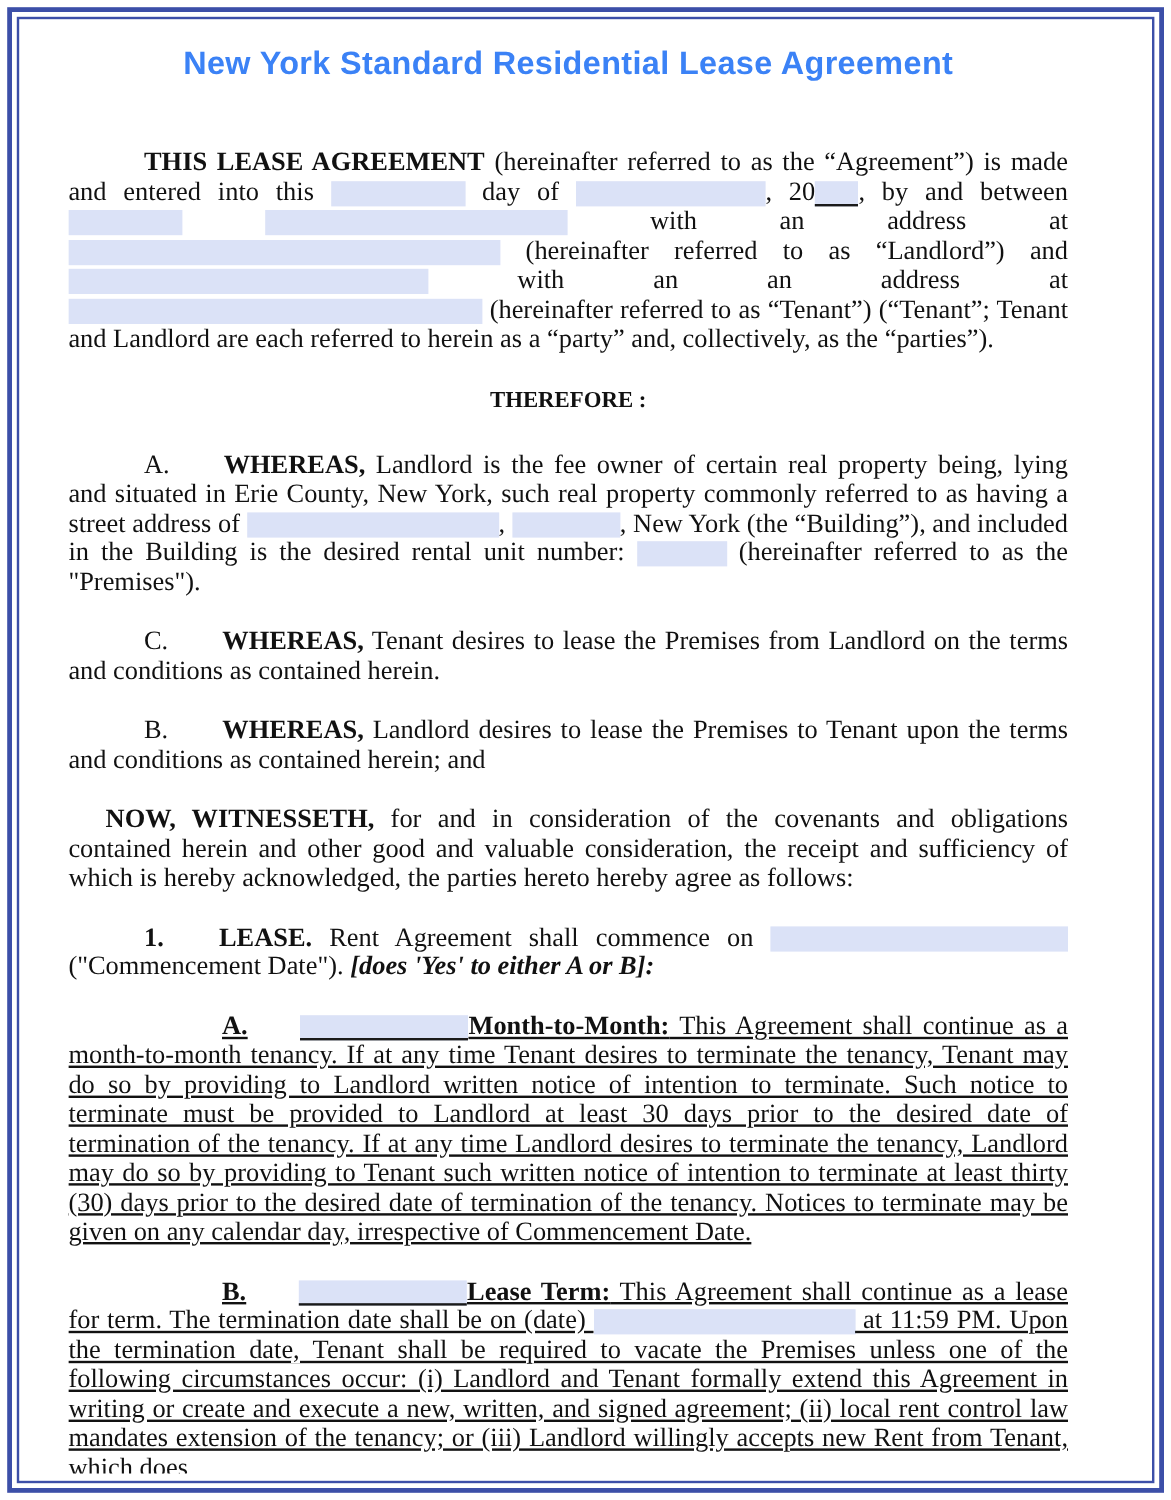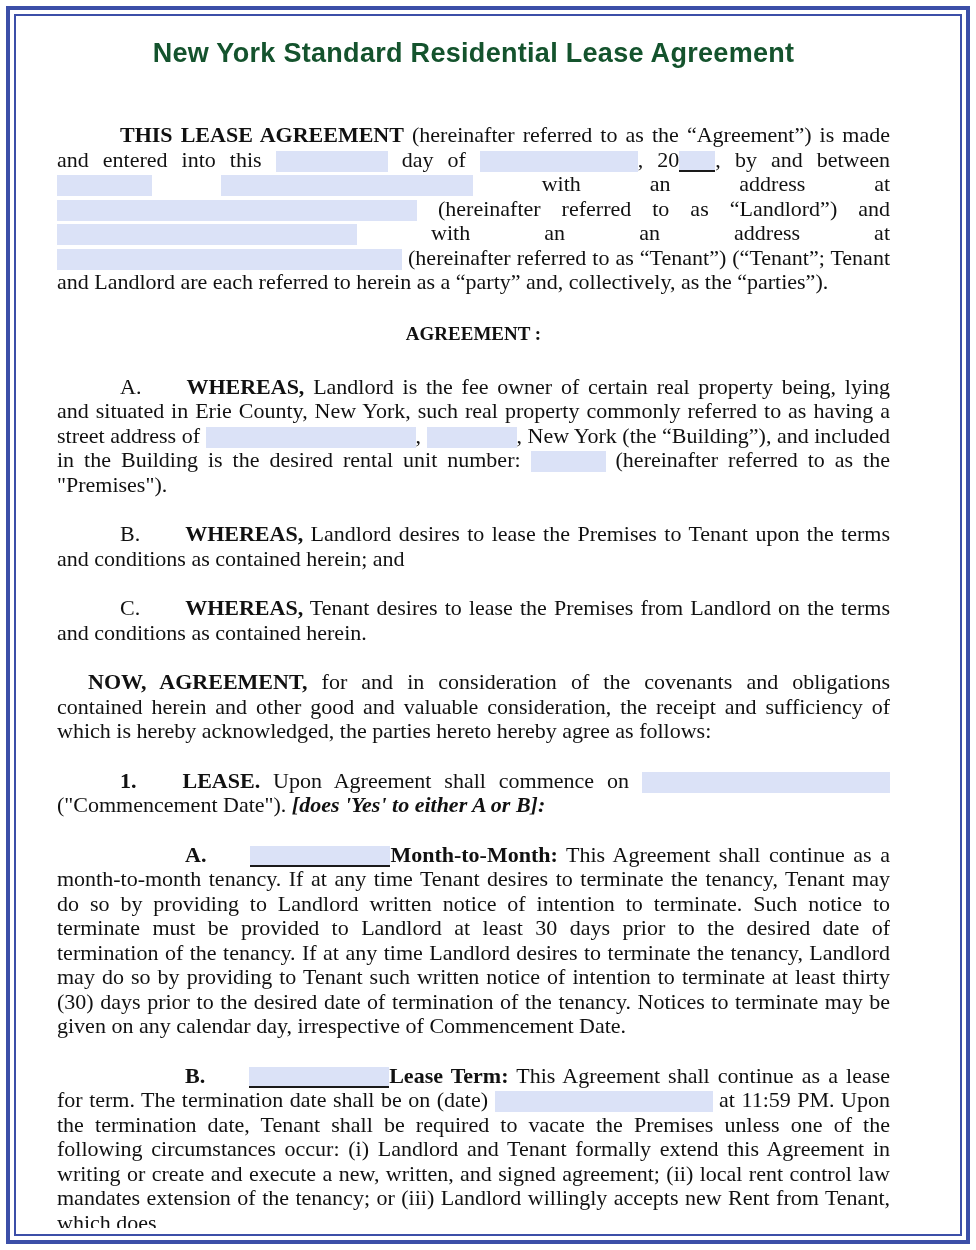--- a/index.html
+++ b/index.html
@@ -28,33 +28,33 @@
     position: absolute;
     top: 22px; left: 57px; right: 86px; bottom: 22px;
     overflow: hidden;
   }
   .doc-title {
     font-family: "Liberation Sans", sans-serif;
     font-weight: bold;
     font-size: 27px;
     text-align: center;
     margin: 16px 0 0 0;
-    color: #14532d;
+    color: #3b82f6;
     letter-spacing: 0.3px;
   }
   .body-text { margin-top: 54px; }
   p.para {
     font-size: 22px;
     line-height: 24.5px;
     text-align: justify;
     margin: 0 0 25px 0;
   }
   p.indent-1 { text-indent: 63px; }
   p.indent-sm { text-indent: 31px; }
-  p.indent-2 { text-indent: 128px; }
+  p.indent-2 { text-indent: 128px; text-decoration: underline; }
   .witnesseth {
     font-size: 19px;
     font-weight: bold;
     text-align: center;
     margin: 28px 0 30px 0;
   }
   .b { font-weight: bold; }
   .i { font-style: italic; }
   .blank {
     display: inline-block;
@@ -72,31 +72,31 @@
   <div class="frame-outer"></div>
   <div class="frame-inner"></div>
 
   <div class="content">
     <h1 class="doc-title">New York Standard Residential Lease Agreement</h1>
 
     <div class="body-text">
 
       <p class="para indent-1"><span class="b">THIS LEASE AGREEMENT</span><span> (hereinafter referred to as the “Agreement”) is made and entered into this </span><span class="blank" style="width: 112px;"></span><span> day of </span><span class="blank" style="width: 158px;"></span><span>, 20</span><span class="blank u" style="width: 36px;"></span><span>, by and between </span><span class="blank" style="width: 95px;"></span><span> </span><span class="blank" style="width: 252px;"></span><span> with an address at </span><span class="blank" style="width: 360px;"></span><span> (hereinafter referred to as “Landlord”) and </span><span class="blank" style="width: 300px;"></span><span> with an an address at </span><span class="blank" style="width: 345px;"></span><span> (hereinafter referred to as “Tenant”) (“Tenant”; Tenant and Landlord are each referred to herein as a “party” and, collectively, as the “parties”).</span></p>
 
-      <div class="witnesseth">AGREEMENT :</div>
+      <div class="witnesseth">THEREFORE :</div>
 
       <p class="para indent-1"><span>A.</span><span class="tab" style="width: 45px;"></span><span class="b">WHEREAS,</span><span> Landlord is the fee owner of certain real property being, lying and situated in Erie County, New York, such real property commonly referred to as having a street address of </span><span class="blank" style="width: 210px;"></span><span>, </span><span class="blank" style="width: 90px;"></span><span>, New York (the “Building”), and included in the Building is the desired rental unit number: </span><span class="blank" style="width: 75px;"></span><span> (hereinafter referred to as the "Premises").</span></p>
 
+      <p class="para indent-1"><span>C.</span><span class="tab" style="width: 45px;"></span><span class="b">WHEREAS,</span><span> Tenant desires to lease the Premises from Landlord on the terms and conditions as contained herein.</span></p>
+
       <p class="para indent-1"><span>B.</span><span class="tab" style="width: 45px;"></span><span class="b">WHEREAS,</span><span> Landlord desires to lease the Premises to Tenant upon the terms and conditions as contained herein; and</span></p>
 
-      <p class="para indent-1"><span>C.</span><span class="tab" style="width: 45px;"></span><span class="b">WHEREAS,</span><span> Tenant desires to lease the Premises from Landlord on the terms and conditions as contained herein.</span></p>
+      <p class="para indent-sm"><span class="b">NOW, WITNESSETH,</span><span> for and in consideration of the covenants and obligations contained herein and other good and valuable consideration, the receipt and sufficiency of which is hereby acknowledged, the parties hereto hereby agree as follows:</span></p>
 
-      <p class="para indent-sm"><span class="b">NOW, AGREEMENT,</span><span> for and in consideration of the covenants and obligations contained herein and other good and valuable consideration, the receipt and sufficiency of which is hereby acknowledged, the parties hereto hereby agree as follows:</span></p>
-
-      <p class="para indent-1"><span class="b">1.</span><span class="tab" style="width: 46px;"></span><span class="b">LEASE.</span><span>  Upon Agreement shall commence on </span><span class="blank" style="width: 248px;"></span><span> ("Commencement Date"). </span><span class="b i">[does 'Yes' to either A or B]:</span></p>
+      <p class="para indent-1"><span class="b">1.</span><span class="tab" style="width: 46px;"></span><span class="b">LEASE.</span><span>  Rent Agreement shall commence on </span><span class="blank" style="width: 248px;"></span><span> ("Commencement Date"). </span><span class="b i">[does 'Yes' to either A or B]:</span></p>
 
       <p class="para indent-2"><span class="b">A.</span><span class="tab" style="width: 44px;"></span><span class="blank u" style="width: 140px;"></span><span class="b">Month-to-Month:</span><span> This Agreement shall continue as a month-to-month tenancy. If at any time Tenant desires to terminate the tenancy, Tenant may do so by providing to Landlord written notice of intention to terminate. Such notice to terminate must be provided to Landlord at least 30 days prior to the desired date of termination of the tenancy. If at any time Landlord desires to terminate the tenancy, Landlord may do so by providing to Tenant such written notice of intention to terminate at least thirty (30) days prior to the desired date of termination of the tenancy. Notices to terminate may be given on any calendar day, irrespective of Commencement Date.</span></p>
 
       <p class="para indent-2"><span class="b">B.</span><span class="tab" style="width: 44px;"></span><span class="blank u" style="width: 140px;"></span><span class="b">Lease Term:</span><span> This Agreement shall continue as a lease for term. The termination date shall be on (date) </span><span class="blank" style="width: 218px;"></span><span> at 11:59 PM. Upon the termination date, Tenant shall be required to vacate the Premises unless one of the following circumstances occur: (i) Landlord and Tenant formally extend this Agreement in writing or create and execute a new, written, and signed agreement; (ii) local rent control law mandates extension of the tenancy; or (iii) Landlord willingly accepts new Rent from Tenant, which does</span></p>
 
     </div>
   </div>
 </div>
 
 </body></html>

